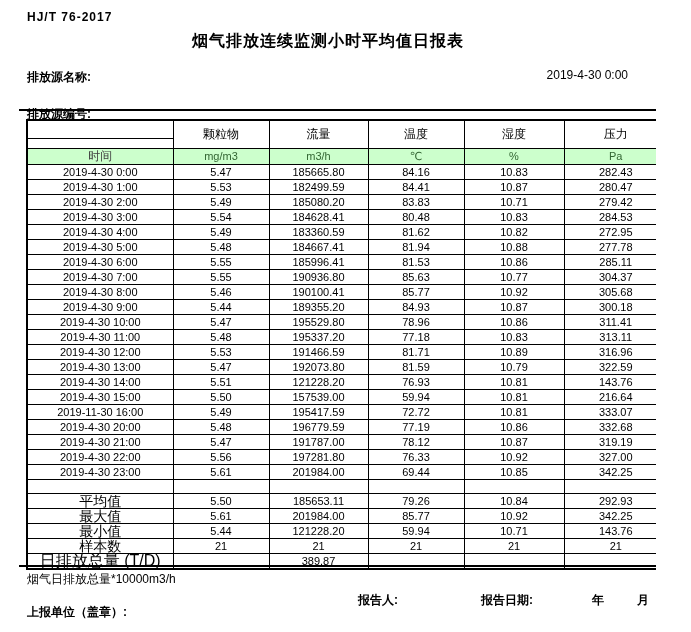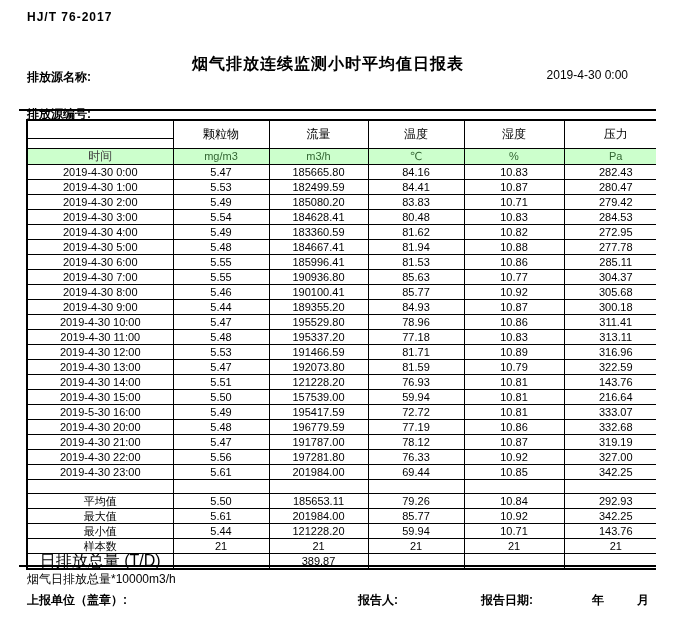--- a/index.html
+++ b/index.html
@@ -2,21 +2,21 @@
 <html><head>
 <meta charset="utf-8">
 <style>
   html,body{margin:0;padding:0;background:#fff;}
   .page{
     position:relative;width:656px;height:632px;background:#ffffff;
     font-family:"Liberation Sans","DejaVu Sans",sans-serif;color:#000;
     overflow:hidden;
   }
   .std-no{position:absolute;left:27px;top:10px;font-size:12px;font-weight:bold;letter-spacing:1px;}
-  .title{position:absolute;left:0;top:31px;width:100%;text-align:center;font-size:16px;font-weight:bold;letter-spacing:1px;margin-top:23px;}
+  .title{position:absolute;left:0;top:31px;width:100%;text-align:center;font-size:16px;font-weight:bold;letter-spacing:1px;}
   .src-name{position:absolute;left:27px;top:69px;font-size:12px;font-weight:bold;}
   .src-code{position:absolute;left:27px;top:89px;font-size:12px;font-weight:bold;margin-top:17px;}
   .datetime{position:absolute;right:28px;top:68px;font-size:12px;}
   .hr{position:absolute;left:19px;width:670px;height:0;border-top:2px solid #000;}
   .hr-top{top:109px;}
   .hr-bottom{top:565px;}
 
   table.report{
     position:absolute;left:26px;top:119px;width:641px;
     border-collapse:collapse;table-layout:fixed;
@@ -25,26 +25,26 @@
   table.report td{
     border:1px solid #000;text-align:center;vertical-align:middle;
     padding:0 2px;height:14px;line-height:14px;white-space:nowrap;overflow:hidden;
   }
   tr.h1 td{height:17px;line-height:17px;font-size:12px;}
   tr.h2 td{height:9px;line-height:9px;}
   tr.unit-row td{background:#ccffcc;height:15px;line-height:15px;}
   tr.unit-row td.unit{color:#336633;font-size:11px;}
   tr.unit-row td.time-head{font-size:12px;color:#404040;}
   tr.spacer td{height:13px;}
-  td.slabel{font-size:11px;}
+  td.slabel{font-size:14px;}
   td.tlabel{text-align:left;padding-left:5px;font-size:16px;}
 
   .note{position:absolute;left:27px;top:571px;font-size:12px;}
   .sign{position:absolute;top:592px;font-size:12px;font-weight:bold;}
-  .sign.unit-l{left:27px;}
+  .sign.unit-l{left:27px;margin-top:12px;}
   .sign.resp-l{left:225px;margin-top:42px;}
   .sign.rept-l{left:358px;}
   .sign.date-l{left:481px;}
   .sign.year-l{left:592px;}
   .sign.month-l{left:637px;}
   .sign.day-l{left:675px;}
 </style>
 </head>
 <body>
 
@@ -212,21 +212,21 @@
       </tr>
         <tr>
         <td>2019-4-30 15:00</td>
         <td>5.50</td>
         <td>157539.00</td>
         <td>59.94</td>
         <td>10.81</td>
         <td>216.64</td>
       </tr>
         <tr>
-        <td>2019-5-30 16:00</td>
+        <td>2019-11-30 16:00</td>
         <td>5.49</td>
         <td>195417.59</td>
         <td>72.72</td>
         <td>10.81</td>
         <td>333.07</td>
       </tr>
         <tr>
         <td>2019-4-30 20:00</td>
         <td>5.48</td>
         <td>196779.59</td>

